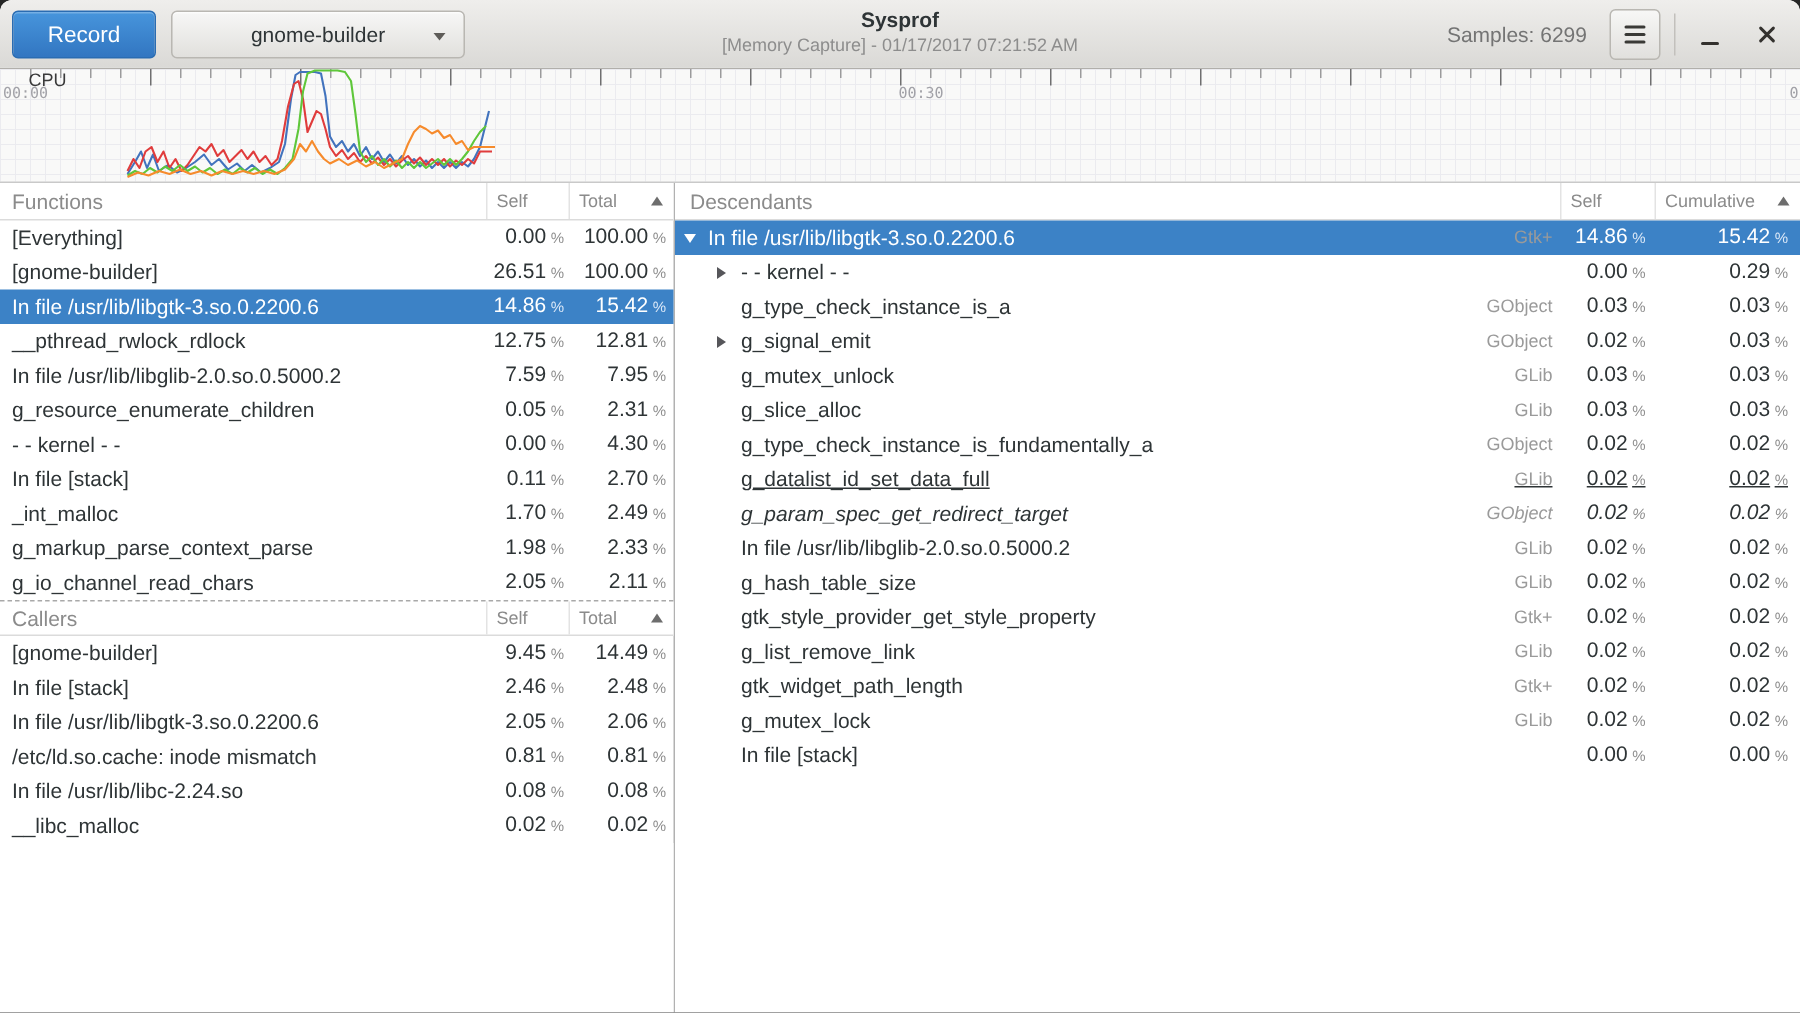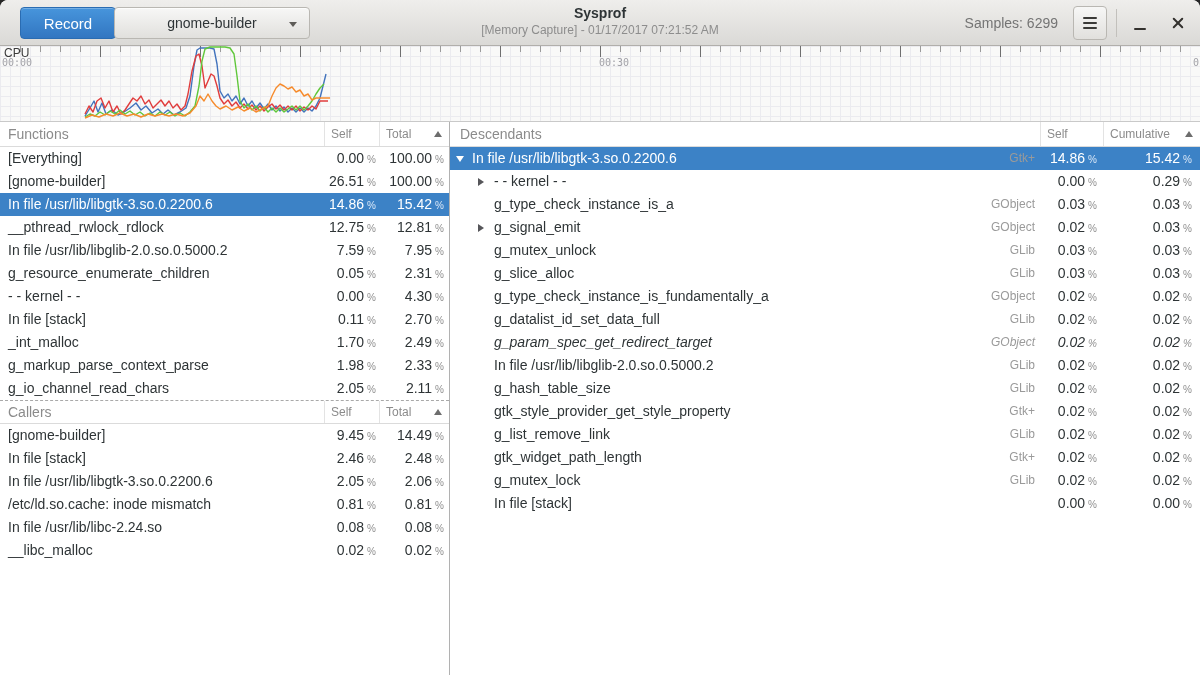--- a/index.html
+++ b/index.html
@@ -1,20 +1,20 @@
 <!DOCTYPE html>
 <html><head>
 <meta charset="utf-8">
 <style>
   html,body{margin:0;padding:0;background:#262626;}
   .window{width:1200px;height:675px;background:#ffffff;border-radius:8px 8px 0 0;overflow:hidden;position:relative;font-family:"Liberation Sans",sans-serif;color:#2e3436;}
   
   .headerbar{height:46px;background:linear-gradient(#efeeec,#dad9d6);border-bottom:1px solid #b1afab;position:relative;box-sizing:border-box;border-radius:7px 7px 0 0;}
   .btn{position:absolute;top:7px;height:32px;box-sizing:border-box;border-radius:4px;font-size:14px;display:flex;align-items:center;justify-content:center;cursor:default;}
-  .record-btn{left:20px;width:96px;background:linear-gradient(#4795dc,#3276c1);border:1px solid #2a6cb2;color:#ffffff;font-size:15px;box-shadow:inset 0 1px 0 rgba(255,255,255,.25);}
+  .record-btn{left:8px;width:96px;background:linear-gradient(#4795dc,#3276c1);border:1px solid #2a6cb2;color:#ffffff;font-size:15px;box-shadow:inset 0 1px 0 rgba(255,255,255,.25);}
   .proc-btn{left:114px;width:196px;background:linear-gradient(#f7f7f6,#e1e0dd);border:1px solid #b9b7b2;color:#2e3436;box-shadow:inset 0 1px 0 rgba(255,255,255,.7);}
   .proc-btn .caret{position:absolute;right:12px;top:14px;width:0;height:0;border-left:4px solid transparent;border-right:4px solid transparent;border-top:5px solid #5e5c58;}
   .titlebox{position:absolute;left:320px;right:320px;top:5px;text-align:center;line-height:1.25;}
   .title{font-size:14px;font-weight:bold;color:#2e3436;}
   .subtitle{font-size:12px;color:#8d8d8d;}
   .samples{position:absolute;right:142px;top:0;height:46px;display:flex;align-items:center;font-size:14px;color:#747474;}
   .menu-btn{right:93px;left:auto;top:6px;width:34px;height:34px;background:linear-gradient(#f7f7f6,#e1e0dd);border:1px solid #b9b7b2;border-radius:4px;flex-direction:column;gap:3px;}
   .menu-btn i{display:block;width:14px;height:2px;background:#3a3a37;border-radius:1px;}
   .hdr-sep{position:absolute;right:83px;top:9px;width:1px;height:28px;background:#c2c0bc;}
   .winctl{position:absolute;top:0;width:32px;height:46px;display:flex;align-items:center;justify-content:center;}
@@ -23,21 +23,21 @@
   .close-ctl{right:6px;}
   .close-icon{position:relative;width:14px;height:14px;}
   .close-icon::before,.close-icon::after{content:"";position:absolute;left:0;right:0;top:6px;height:2px;background:#33312e;border-radius:1px;}
   .close-icon::before{transform:rotate(45deg);}
   .close-icon::after{transform:rotate(-45deg);}
   
   .graph{position:relative;height:75px;background:#f9f9f8;border-bottom:1px solid #c9c9c9;overflow:hidden;
     background-image:linear-gradient(#ebebef 1px,transparent 1px),linear-gradient(90deg,#ebebef 1px,transparent 1px);
     background-size:10px 10px;}
   .graph svg{position:absolute;left:0;top:0;}
-  .cpu-label{position:absolute;left:4px;top:0px;font-size:12px;color:#3a3a3a;}
+  .cpu-label{position:absolute;left:19px;top:0px;font-size:12px;color:#3a3a3a;}
   .timelabel{position:absolute;top:11px;font-family:"DejaVu Sans Mono",monospace;font-size:10px;color:#a2a2a8;white-space:nowrap;}
   
   .main{display:flex;height:553px;justify-content:center;}
   .pane-left{width:450px;box-sizing:border-box;border-right:1px solid #b1b1b1;display:flex;flex-direction:column;background:#fff;}
   .pane-right{flex:1;display:flex;flex-direction:column;background:#fff;}
   .thead{display:flex;height:25px;box-sizing:border-box;border-bottom:1px solid #dbdbdb;align-items:center;background:#fff;flex:0 0 auto;}
   .thead .hname{flex:1;padding-left:8px;font-size:14px;color:#8b8b8b;height:100%;display:flex;align-items:center;}
   .thead .hcell{height:100%;box-sizing:border-box;border-left:1px solid #e3e3e3;display:flex;align-items:center;padding-left:6px;font-size:12px;color:#8b8b8b;}
   .h-self-l{width:55px;}
   .h-total-l{width:70px;}
@@ -339,21 +339,21 @@
             <span class="cellnum self"><span class="num">0.03</span><span class="pct">%</span></span>
             <span class="cellnum cum"><span class="num">0.03</span><span class="pct">%</span></span>
           </div>
           <div class="drow" style="padding-left: 28px;">
             <span class="expbox"></span>
             <span class="name">g_type_check_instance_is_fundamentally_a</span>
             <span class="lib">GObject</span>
             <span class="cellnum self"><span class="num">0.02</span><span class="pct">%</span></span>
             <span class="cellnum cum"><span class="num">0.02</span><span class="pct">%</span></span>
           </div>
-          <div class="drow" style="padding-left: 28px;">
+          <div class="drow" style="padding-left: 28px; text-decoration: underline;">
             <span class="expbox"></span>
             <span class="name">g_datalist_id_set_data_full</span>
             <span class="lib">GLib</span>
             <span class="cellnum self"><span class="num">0.02</span><span class="pct">%</span></span>
             <span class="cellnum cum"><span class="num">0.02</span><span class="pct">%</span></span>
           </div>
           <div class="drow" style="padding-left: 28px; font-style: italic;">
             <span class="expbox"></span>
             <span class="name">g_param_spec_get_redirect_target</span>
             <span class="lib">GObject</span>

